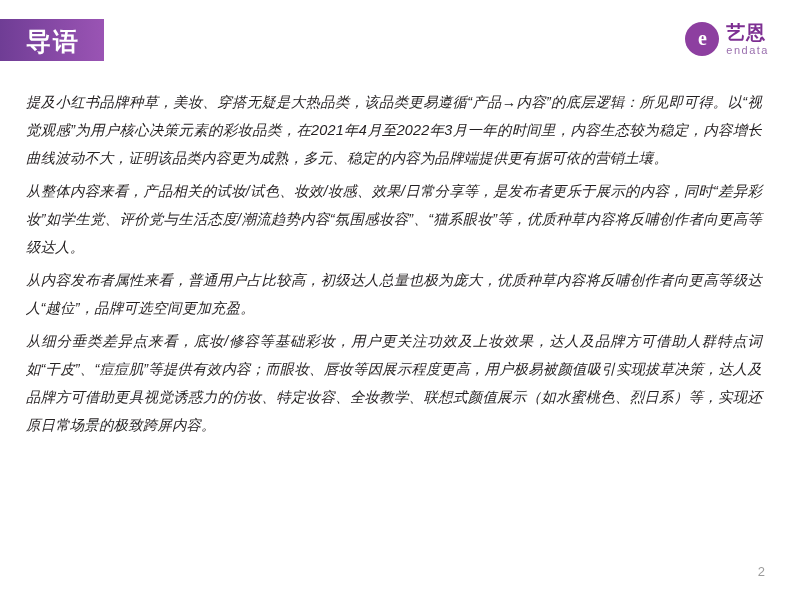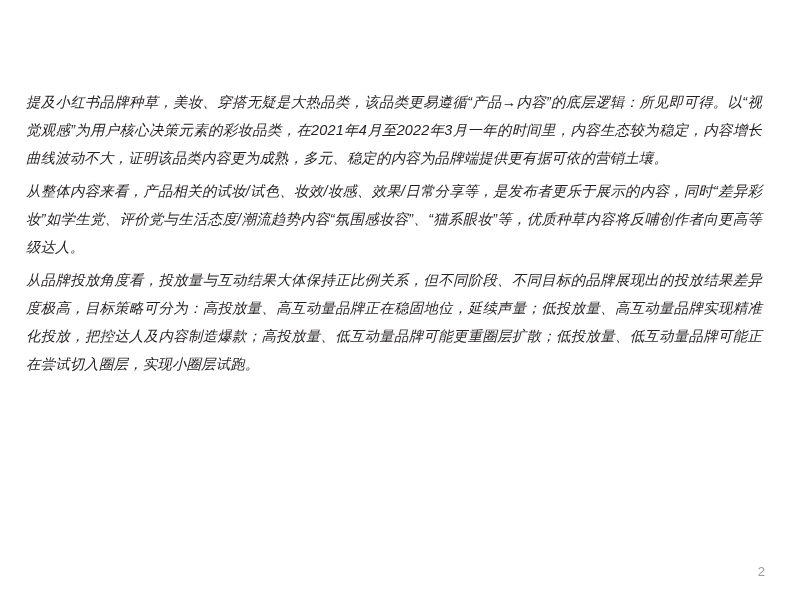--- a/index.html
+++ b/index.html
@@ -114,22 +114,37 @@
     bottom: 16px;
     color: #9b9b9b;
     font-size: 13px;
   }
 </style>
 </head>
 <body>
 
 <div class="page">
 
+  <div class="header">
+    <div class="title-band"></div>
+    <div class="title-text">导语</div>
+
+    <div class="logo">
+      <div class="logo-mark">
+        <span class="inner">e</span>
+      </div>
+      <div class="logo-words">
+        <span class="logo-cn">艺恩</span>
+        <span class="logo-en">endata</span>
+      </div>
+    </div>
+  </div>
 
   <div class="content">
     <p class="para">提及小红书品牌种草，美妆、穿搭无疑是大热品类，该品类更易遵循“产品→内容”的底层逻辑：所见即可得。以“视觉观感”为用户核心决策元素的彩妆品类，在2021年4月至2022年3月一年的时间里，内容生态较为稳定，内容增长曲线波动不大，证明该品类内容更为成熟，多元、稳定的内容为品牌端提供更有据可依的营销土壤。</p>
     <p class="para">从整体内容来看，产品相关的试妆/试色、妆效/妆感、效果/日常分享等，是发布者更乐于展示的内容，同时“差异彩妆”如学生党、评价党与生活态度/潮流趋势内容“氛围感妆容”、“猫系眼妆”等，优质种草内容将反哺创作者向更高等级达人。</p>
-    <p class="para">从品牌投放角度看，投放量与互动结果大体保持正比例关系，但不同阶段、不同目标的品牌展现出的投放结果差异度极高，目标策略可分为：高投放量、高互动量品牌正在稳固地位，延续声量；低投放量、高互动量品牌实现精准化投放，把控达人及内容制造爆款；高投放量、低互动量品牌可能更重圈层扩散；低投放量、低互动量品牌可能正在尝试切入圈层，实现小圈层试跑。</p>
+    <p class="para">从内容发布者属性来看，普通用户占比较高，初级达人总量也极为庞大，优质种草内容将反哺创作者向更高等级达人“越位”，品牌可选空间更加充盈。</p>
+    <p class="para">从细分垂类差异点来看，底妆/修容等基础彩妆，用户更关注功效及上妆效果，达人及品牌方可借助人群特点词如“干皮”、“痘痘肌”等提供有效内容；而眼妆、唇妆等因展示程度更高，用户极易被颜值吸引实现拔草决策，达人及品牌方可借助更具视觉诱惑力的仿妆、特定妆容、全妆教学、联想式颜值展示（如水蜜桃色、烈日系）等，实现还原日常场景的极致跨屏内容。</p>
   </div>
 
   <div class="page-number">2</div>
 
 </div>
 
 </body></html>

